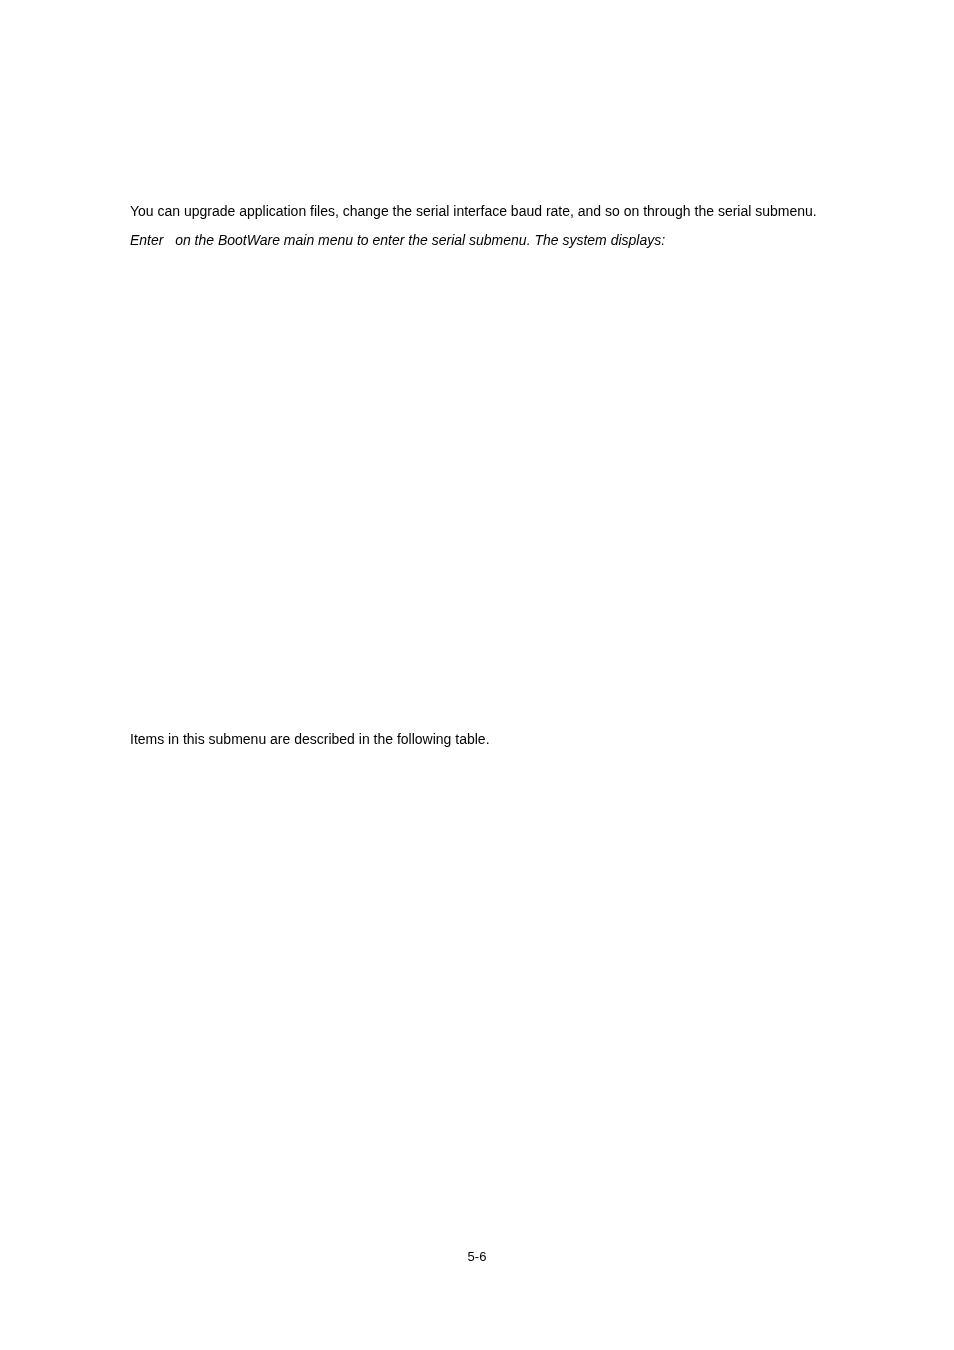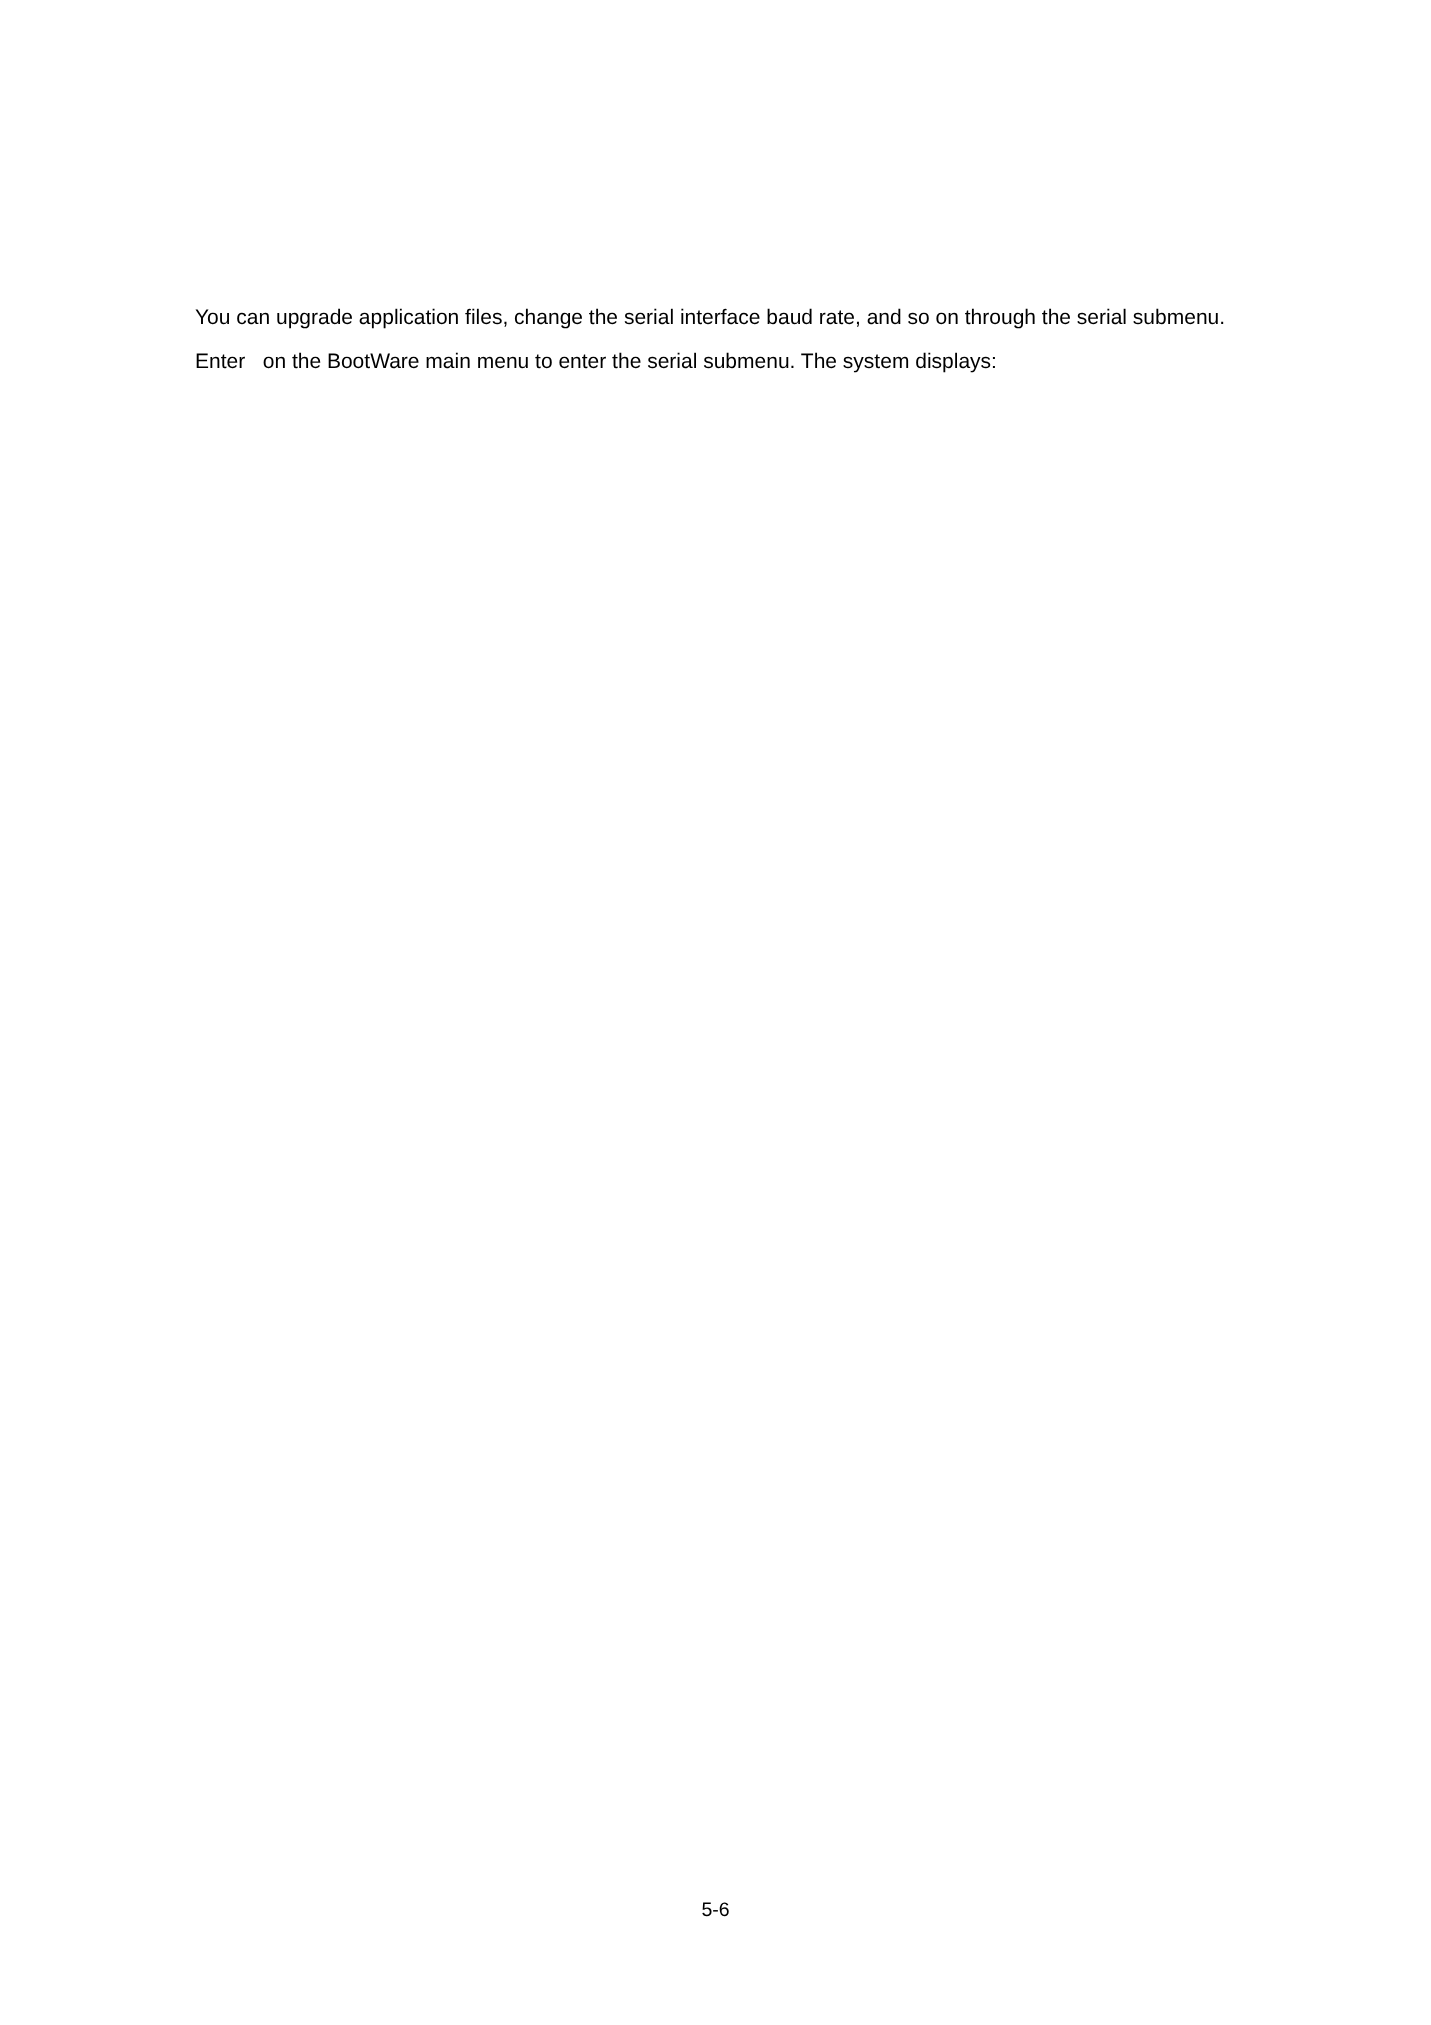--- a/index.html
+++ b/index.html
@@ -19,33 +19,34 @@
   }
   .para {
     font-size: 14px;
     line-height: 1.65;
     color: #000;
     margin: 0 0 6px 0;
     text-align: justify;
   }
   .para.gap-top {
     margin-top: 6px;
+    font-style: italic;
   }
   .big-gap {
     height: 230px;
   }
   .big-gap2 {
     height: 240px;
   }
   .mid-gap {
     height: 40px;
   }
   .footer {
     position: absolute;
-    bottom: 70px;
+    bottom: 86px;
     left: 0;
     width: 100%;
     text-align: center;
     font-size: 13px;
     color: #000;
   }
 </style>
 </head>
 <body>
 
@@ -55,18 +56,19 @@
 
   <p class="para gap-top">
     <span>Enter</span>&nbsp;&nbsp;&nbsp;<span>on the BootWare main menu to enter the serial submenu. The system displays:</span>
   </p>
 
   <div class="big-gap"></div>
 
 
   <div class="big-gap2"></div>
 
+  <p class="para">Items in this submenu are described in the following table.</p>
 
   <div class="mid-gap"></div>
 
 
   <div class="footer">5-6</div>
 </div>
 
 </body></html>

